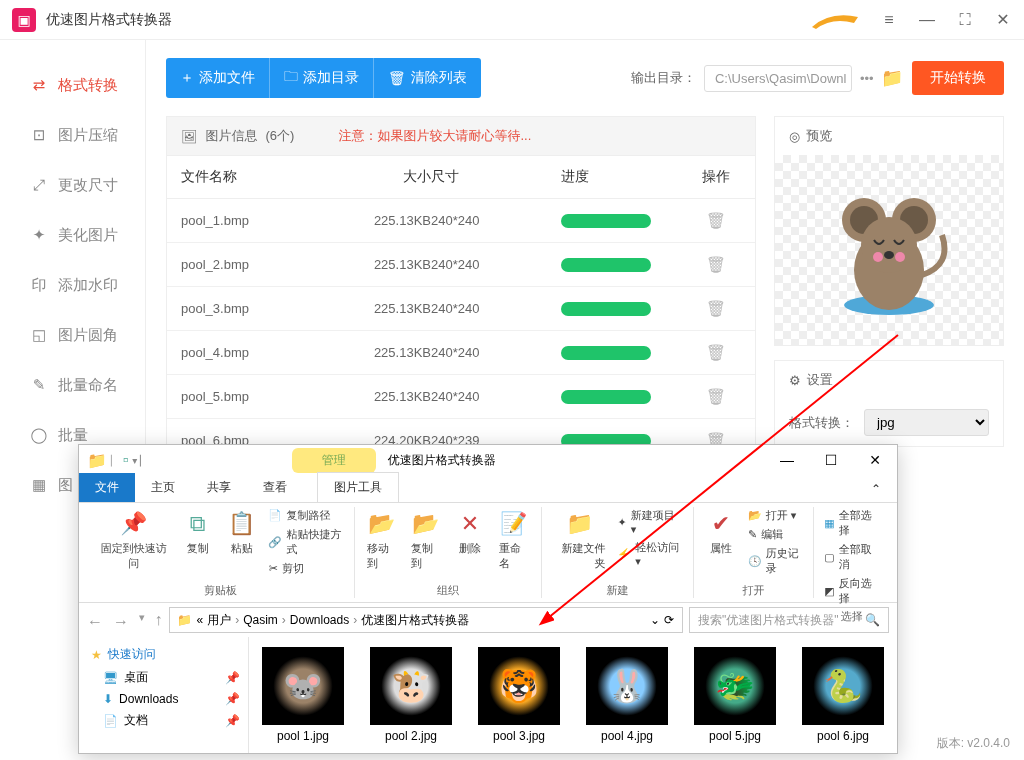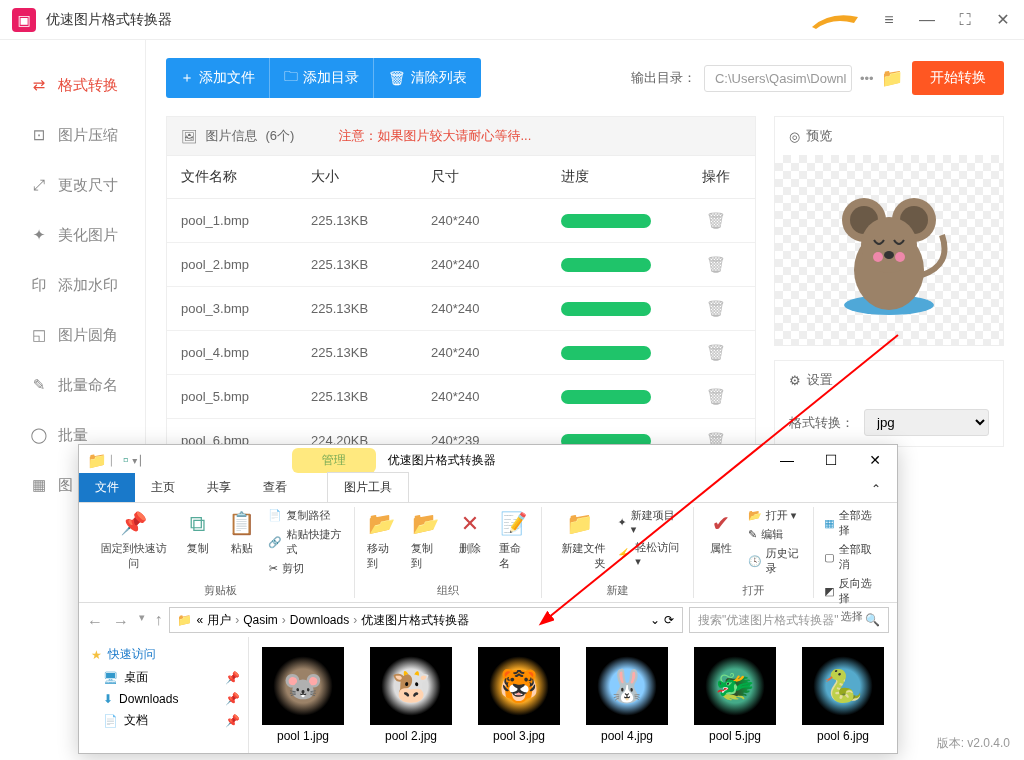--- a/index.html
+++ b/index.html
@@ -26,21 +26,21 @@
 .output-path { border: 1px solid #ddd; padding: 5px 10px; border-radius: 3px; width: 148px; color: #999; overflow: hidden; white-space: nowrap; }
 .btn-start { background: #ff5722; color: #fff; padding: 8px 18px; border-radius: 3px; cursor: pointer; font-size: 14px; }
 
 .info-bar { background: #f5f5f5; border: 1px solid #eee; padding: 10px 14px; font-size: 13px; color: #666; display: flex; gap: 8px; align-items: center; }
 .info-warn { color: #e74c3c; margin-left: 36px; }
 
 .table-wrap { border: 1px solid #eee; border-top: none; }
 .thead { display: flex; padding: 12px 14px; font-size: 14px; color: #333; font-weight: 500; border-bottom: 1px solid #eee; }
 .trow { display: flex; padding: 12px 14px; font-size: 13px; color: #666; border-bottom: 1px solid #f0f0f0; align-items: center; }
 .col-name { width: 130px; }
-.col-size { width: 120px; }
+.col-size { width: 120px; text-align: right; }
 .col-dim { width: 130px; }
 .col-prog { width: 130px; }
 .col-op { width: 50px; text-align: center; }
 .progress { width: 90px; height: 14px; background: #1fc46a; border-radius: 7px; }
 .del-icon { color: #bbb; cursor: pointer; font-size: 16px; }
 .preview-box { border: 1px solid #eee; }
 .preview-head { padding: 10px 14px; font-size: 13px; color: #666; display: flex; align-items: center; gap: 6px; }
 .preview-img { height: 190px; background-image: linear-gradient(45deg,#eee 25%,transparent 25%),linear-gradient(-45deg,#eee 25%,transparent 25%),linear-gradient(45deg,transparent 75%,#eee 75%),linear-gradient(-45deg,transparent 75%,#eee 75%); background-size:16px 16px; background-position:0 0,0 8px,8px -8px,-8px 0; display: flex; align-items: center; justify-content: center; }
 .settings-box { border: 1px solid #eee; margin-top: 14px; }
 .settings-head { padding: 10px 14px; font-size: 13px; color: #666; display: flex; align-items: center; gap: 6px; }
@@ -54,21 +54,21 @@
 .exp-titlebar { height: 30px; display: flex; align-items: center; background: #fff; }
 .exp-titlebar .qat { display: flex; align-items: center; gap: 4px; padding: 0 8px; }
 .exp-tab-manage { background: #ffe97f; padding: 4px 30px; font-size: 12px; color: #7a5; margin-left: 136px; border-radius: 6px; }
 .exp-title-text { padding: 0 12px; font-size: 12px; flex: 1; }
 .exp-winbtns { display: flex; }
 .exp-winbtn { width: 44px; height: 30px; display: flex; align-items: center; justify-content: center; font-size: 14px; }
 
 .exp-tabs { height: 28px; display: flex; border-bottom: 1px solid #ddd; align-items: flex-end; }
 .exp-tab { padding: 6px 16px; font-size: 12px; color: #333; cursor: pointer; }
 .exp-tab.file { background: #1979ca; color: #fff; }
-.exp-tab.tool { border: 1px solid #ddd; border-bottom: none; margin-left: 24px; }
+.exp-tab.tool { border: 1px solid #ddd; border-bottom: none; margin-left: 14px; }
 
 .ribbon { height: 100px; border-bottom: 1px solid #ddd; display: flex; padding: 4px 8px; font-size: 11px; color: #444; }
 .ribbon-group { display: flex; flex-direction: column; align-items: center; justify-content: space-between; padding: 0 8px; border-right: 1px solid #e5e5e5; }
 .ribbon-group:last-child { border-right: none; }
 .ribbon-top { display: flex; gap: 6px; align-items: flex-start; flex: 1; }
 .ribbon-btn-lg { display: flex; flex-direction: column; align-items: center; gap: 2px; padding: 2px 4px; }
 .ribbon-btn-lg .ric { width: 30px; height: 30px; display: flex; align-items: center; justify-content: center; font-size: 22px; }
 .ribbon-side { display: flex; flex-direction: column; gap: 2px; font-size: 11px; }
 .ribbon-side-item { display: flex; align-items: center; gap: 4px; padding: 1px 2px; }
 .ribbon-label { color: #666; padding-top: 2px; }

